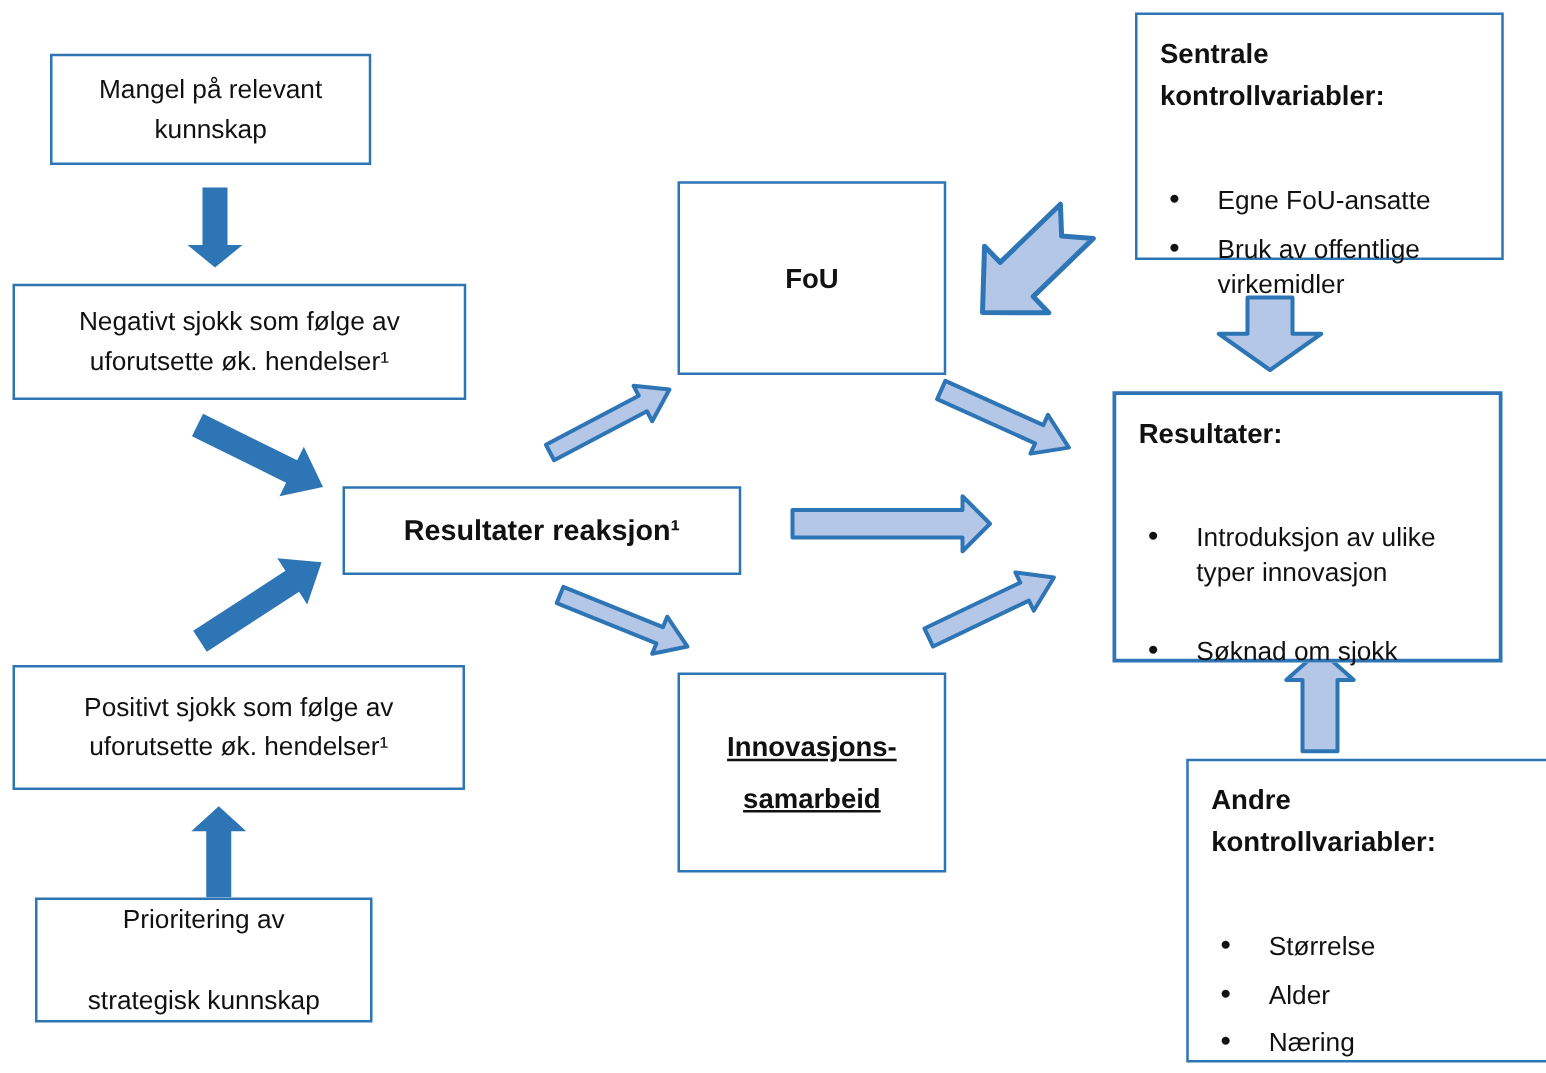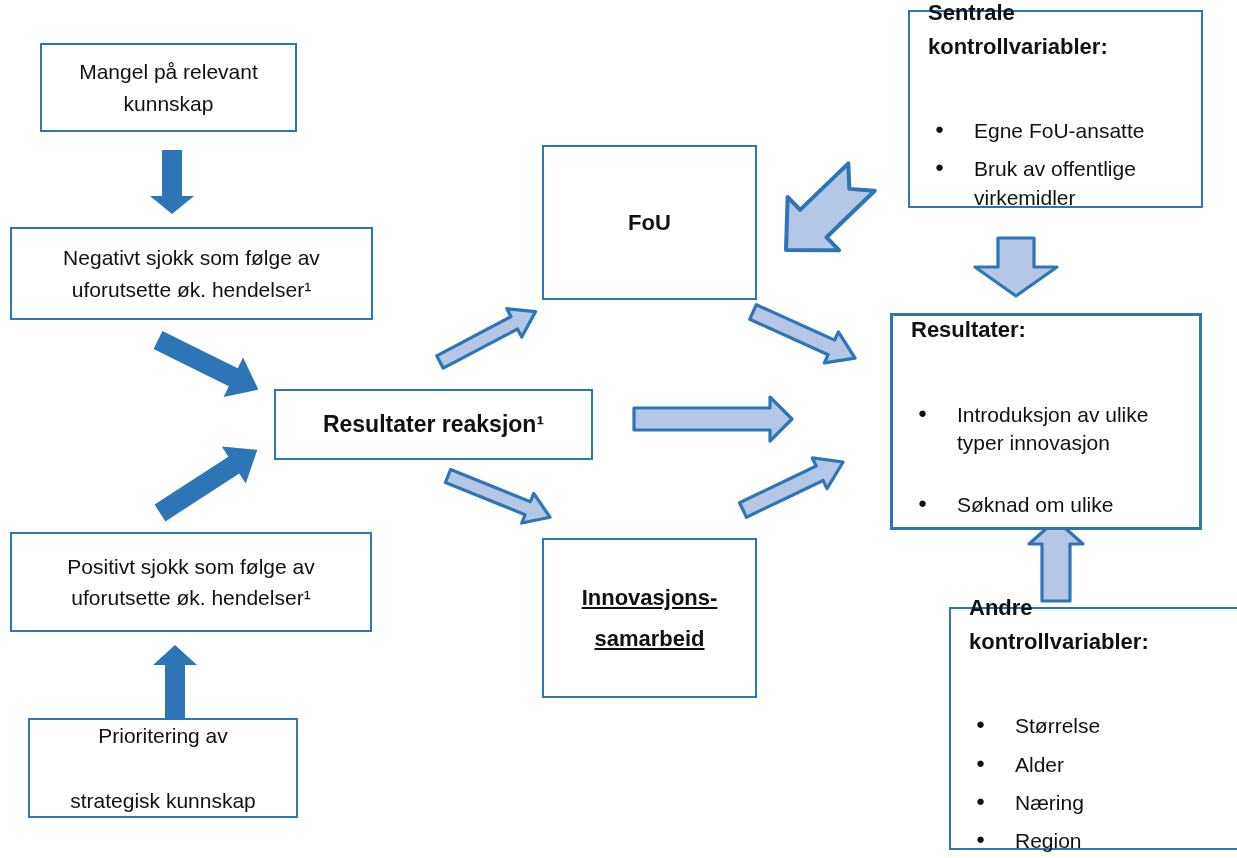--- a/index.html
+++ b/index.html
@@ -43,21 +43,21 @@
     justify-content: center; align-items: center;
     text-align: center;
     line-height: 1.5;
   }
   .box .line { width: 100%; }
   .plain { font-size: 21px; font-weight: 400; }
   .boldbox { font-size: 22px; font-weight: 700; }
   .boldbox .line { margin: 4px 0; }
   .strategisk-box { font-size: 23px; font-weight: 700; }
   .info-box {
-    justify-content: center; align-items: stretch;
+    justify-content: space-between; align-items: stretch;
     text-align: left;
     padding: 14px 18px;
     line-height: 1.5;
     gap: 43px;
   }
   .info-box.thick-border { border-width: 3px; }
   .info-title { font-weight: 700; font-size: 22px; line-height: 1.55; }
   ul.bullets {
     list-style: none;
     margin: 10px 0 0 0; padding: 0;
@@ -169,21 +169,21 @@
       <li><span>Bruk av offentlige virkemidler</span></li>
     </ul>
   </div>
 
   <div class="box info-box thick-border" style="left:890px; top:313px; width:312px; height:217px;">
     <div class="info-title">
       <div>Resultater:</div>
     </div>
     <ul class="bullets list-resultater">
       <li><span>Introduksjon av ulike typer innovasjon</span></li>
-      <li><span>Søknad om ulike</span></li>
+      <li><span>Søknad om sjokk</span></li>
     </ul>
   </div>
 
   <div class="box info-box" style="left:905px; top:607px; width:340px; height:243px;margin-left:44px;">
     <div class="info-title">
       <div>Andre</div>
       <div>kontrollvariabler:</div>
     </div>
     <ul class="bullets list-andre">
       <li><span>Størrelse</span></li>

